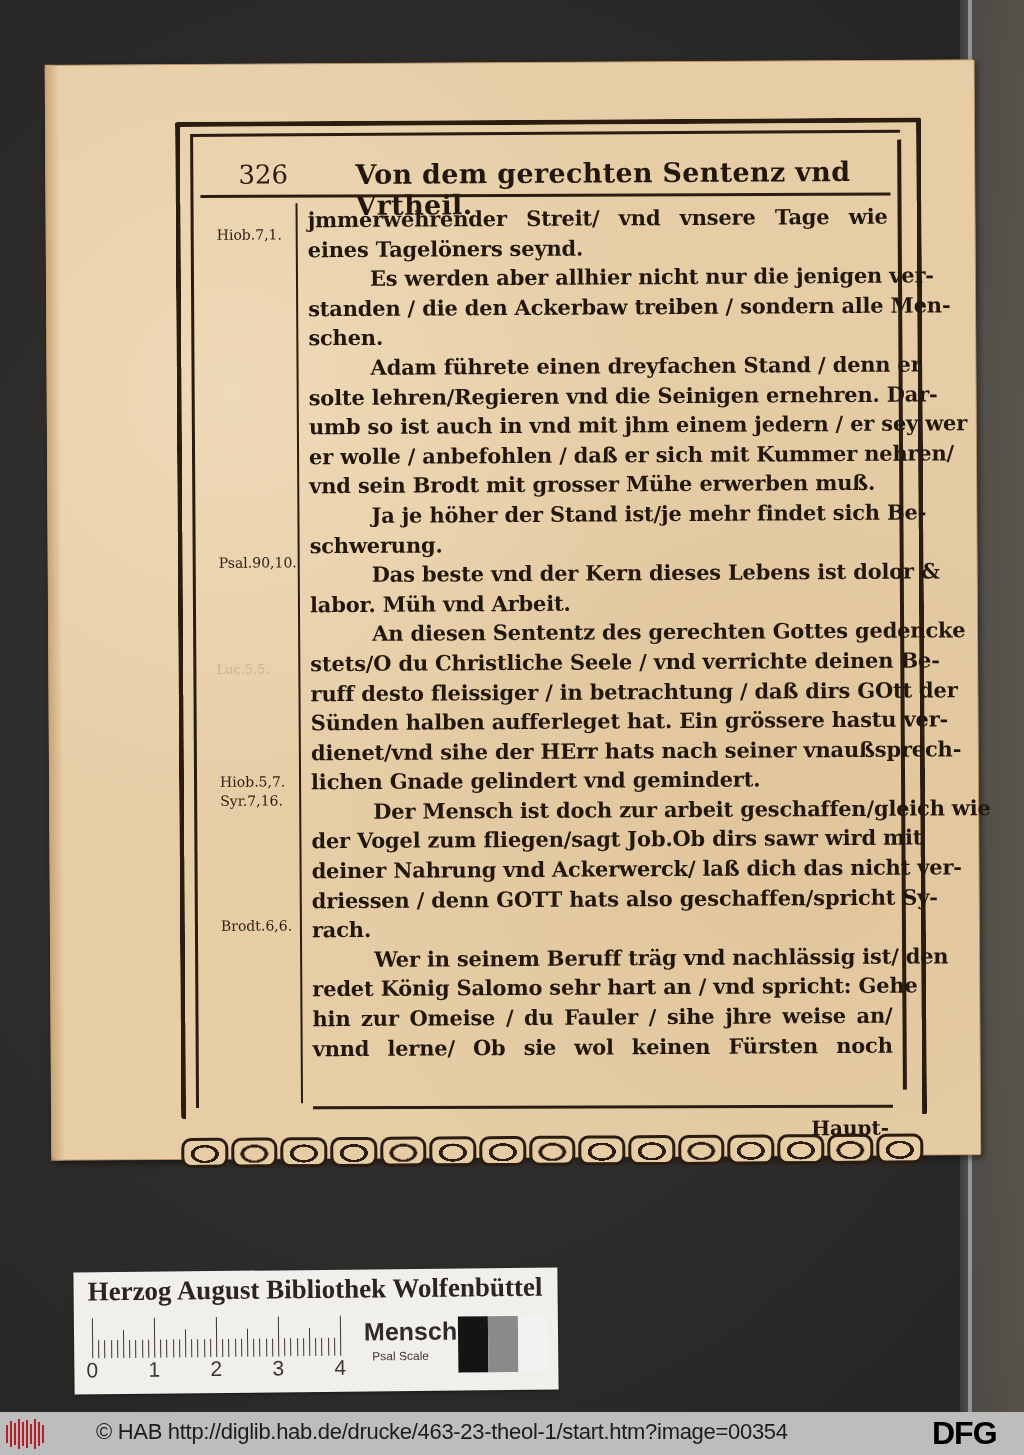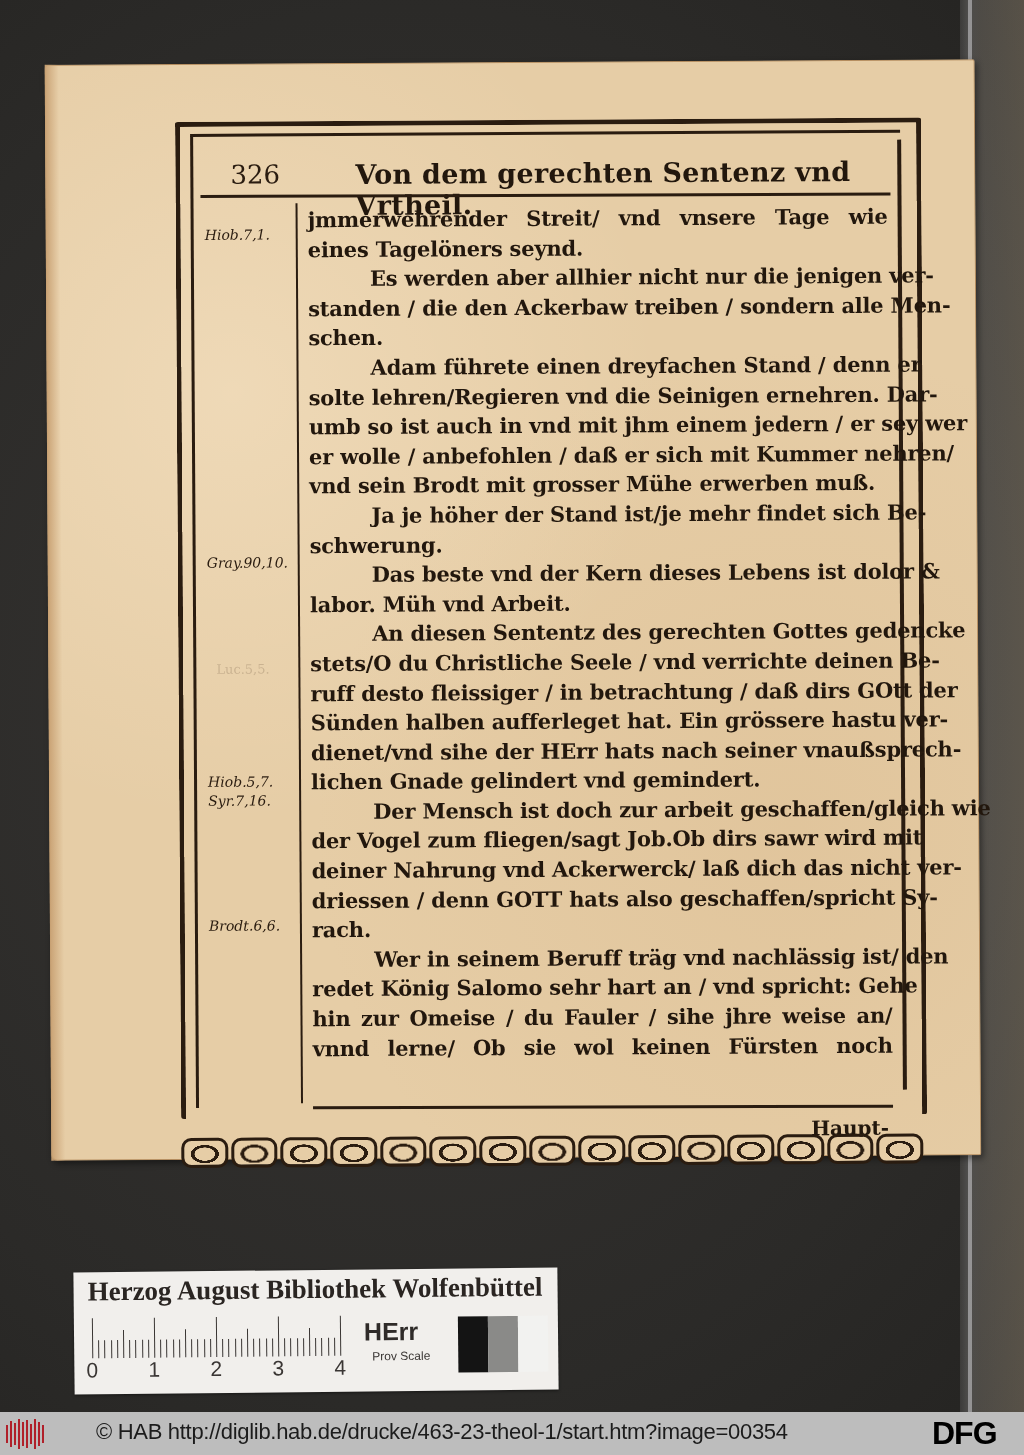--- a/index.html
+++ b/index.html
@@ -47,40 +47,39 @@
     background: #2a1c10;
   }
   .frame-top-inner {
     position: absolute; left: 145px; top: 70px; width: 710px; height: 3px;
     background: #2a1c10;
   }
   .header {
     position: absolute; left: 155px; top: 90px; width: 690px; height: 44px;
   }
   .page-number {
-    position: absolute; left: 30px; top: 6px; font-size: 26px; color: #2a1c10;
+    position: absolute; left: 38px; top: 6px; font-size: 26px; color: #2a1c10;
     font-family: "DejaVu Serif", serif;
   }
   .running-title {
     position: absolute; left: 155px; top: 6px; font-size: 27px; color: #22170d;
     font-family: "DejaVu Serif", serif; font-weight: bold; letter-spacing: 0.3px;
   }
   .header-rule {
     position: absolute; left: 155px; top: 132px; width: 690px; height: 3px;
     background: #2a1c10; transform: rotate(0.15deg);
   }
   .margin-divider {
     position: absolute; left: 250px; top: 140px; width: 2px; height: 900px;
     background: #2a1c10;
   }
   .margin-notes { position: absolute; left: 155px; top: 0; width: 90px; }
   .margin-note {
-    position: absolute; left: 4px; font-size: 14px; color: #2a1c10; white-space: nowrap;
+    position: absolute; left: 16px; font-size: 14px; color: #2a1c10; white-space: nowrap;
     font-family: "DejaVu Serif", serif;
-    font-style: italic;
   }
   .body-text {
     position: absolute; left: 262px; top: 142px; width: 580px;
   }
   .line {
     height: 29.6px; line-height: 29.6px; font-size: 21px; color: #22170d;
     white-space: nowrap; text-align: justify; text-align-last: justify;
     font-family: "DejaVu Serif", serif; font-weight: bold; letter-spacing: -0.2px;
   }
   .line.indent { padding-left: 62px; }
@@ -167,21 +166,21 @@
 
   <div class="header">
     <span class="page-number">326</span>
     <span class="running-title">Von dem gerechten Sentenz vnd Vrtheil.</span>
   </div>
   <div class="header-rule"></div>
   <div class="margin-divider"></div>
 
   <div class="margin-notes" id="margin-notes">
       <span class="margin-note" style="top: 163px;">Hiob.7,1.</span>
-      <span class="margin-note" style="top: 491px;">Gray.90,10.</span>
+      <span class="margin-note" style="top: 491px;">Psal.90,10.</span>
       <span class="margin-note" style="top: 710px; text-align: right;">Hiob.5,7.</span>
       <span class="margin-note" style="top: 729px;">Syr.7,16.</span>
       <span class="margin-note" style="top: 854px;">Brodt.6,6.</span>
     </div>
   <span class="ghost-note" style="left:168px; top:598px;">Luc.5,5.</span>
 
   <div class="body-text" id="body-text">
       <div class="line">jmmerwehrender Streit/ vnd vnsere Tage wie</div>
       <div class="line last">eines Tagelöners seynd.</div>
       <div class="line indent">Es werden aber allhier nicht nur die jenigen ver-</div>
@@ -272,22 +271,22 @@
       <div class="tick" style="left: 198.4px; height: 18px; bottom: 8px;"></div>
       <div class="tick" style="left: 204.6px; height: 18px; bottom: 8px;"></div>
       <div class="tick" style="left: 210.8px; height: 18px; bottom: 8px;"></div>
       <div class="tick" style="left: 217px; height: 28px; bottom: 8px;"></div>
       <div class="tick" style="left: 223.2px; height: 18px; bottom: 8px;"></div>
       <div class="tick" style="left: 229.4px; height: 18px; bottom: 8px;"></div>
       <div class="tick" style="left: 235.6px; height: 18px; bottom: 8px;"></div>
       <div class="tick" style="left: 241.8px; height: 18px; bottom: 8px;"></div>
       <div class="tick" style="left: 248px; height: 40px; bottom: 8px;"></div>
     </div>
-  <span class="kodak-brand">HErr</span>
-  <span class="kodak-sub">Prov Scale</span>
+  <span class="kodak-brand">Mensch</span>
+  <span class="kodak-sub">Psal Scale</span>
   <div class="gray-patch" style="left: 384px; background: rgb(20, 20, 20);" id="patch0"></div>
   <div class="gray-patch" style="left: 414px; background: rgb(138, 138, 136);" id="patch1"></div>
   <div class="gray-patch" style="left: 444px; background: rgb(242, 242, 240);" id="patch2"></div>
 <span class="ruler-label" style="left: 12px;">0</span>
     <span class="ruler-label" style="left: 74px;">1</span>
     <span class="ruler-label" style="left: 136px;">2</span>
     <span class="ruler-label" style="left: 198px;">3</span>
     <span class="ruler-label" style="left: 260px;">4</span>
   </div>
 

